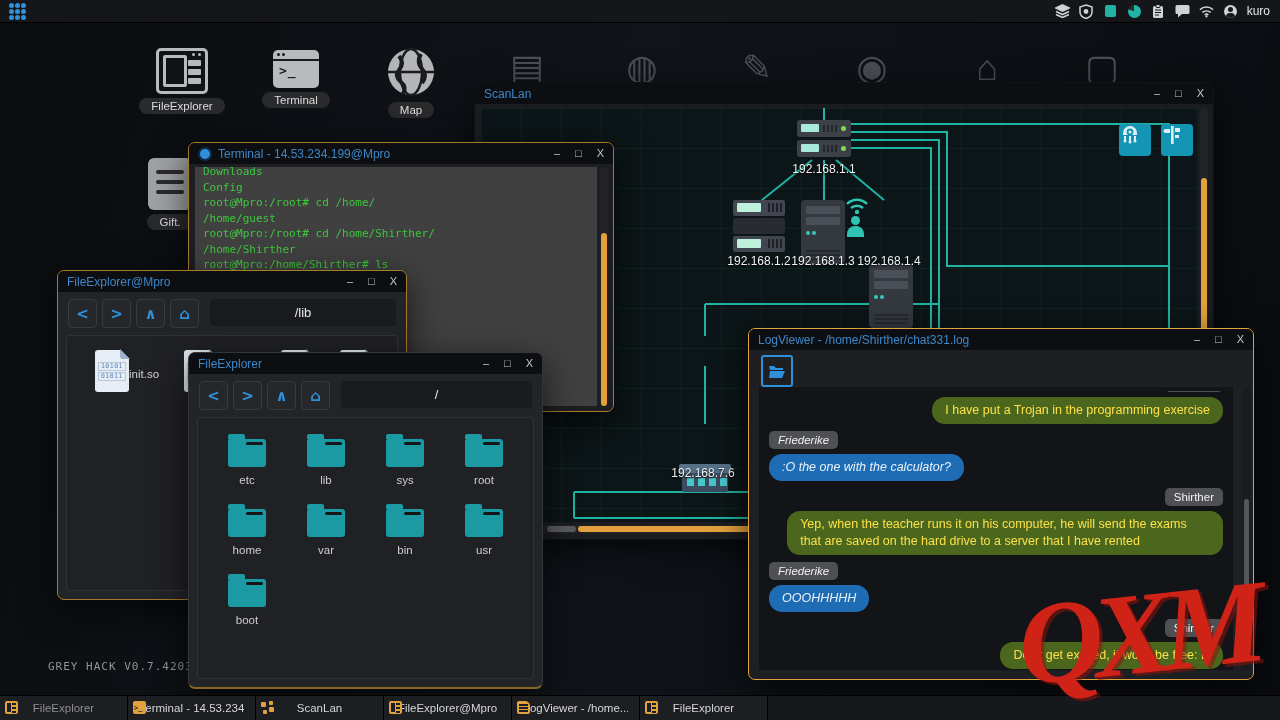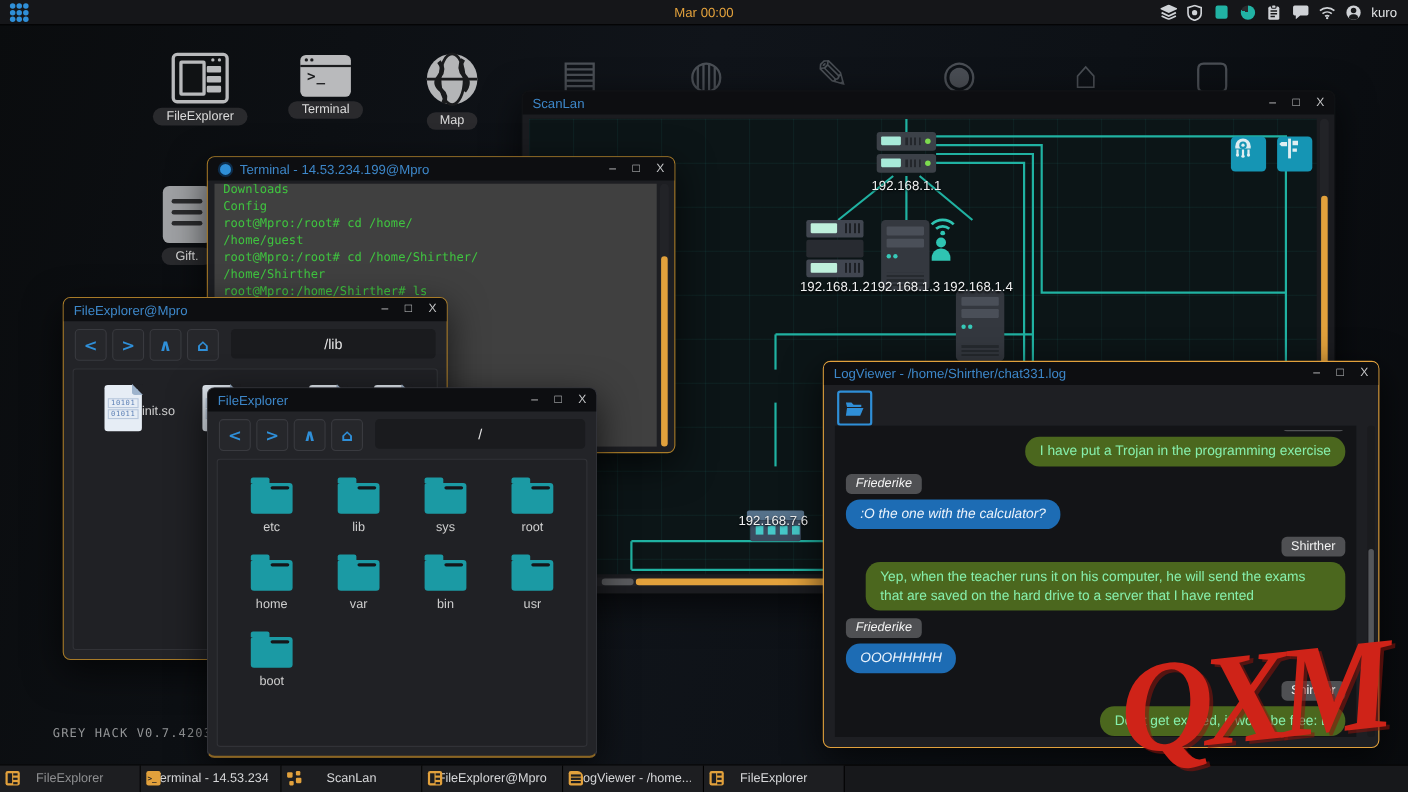--- a/index.html
+++ b/index.html
@@ -124,21 +124,21 @@
   #lv-openbtn{position:absolute;left:12px;top:26px;width:28px;height:28px;border:2px solid var(--c-blue);border-radius:3px;
     display:flex;align-items:center;justify-content:center;cursor:pointer;}
   #chat{position:absolute;left:10px;top:58px;width:474px;bottom:9px;background:#131417;overflow:hidden;
     display:flex;flex-direction:column;padding:4px 10px;box-sizing:border-box;}
   .msg{display:flex;flex-direction:column;margin-bottom:7px;}
   .msg.left{align-items:flex-start;font-style:italic;}
   .msg.right{align-items:flex-end;}
   .pill{background:#4f5053;color:#f2f2f2;font-size:11.5px;padding:3px 9px;border-radius:5px;margin-bottom:5px;}
   .clipwrap{height:6px;overflow:hidden;display:flex;align-items:flex-end;}
   .bubble{max-width:96%;padding:5px 13px;border-radius:13px;font-size:12.5px;line-height:17px;box-sizing:border-box;}
-  .bubble.green{background:var(--c-green);color:#86efac;}
+  .bubble.green{background:var(--c-green);color:#fde047;}
   .bubble.blue{background:var(--c-blue2);color:#eaf2fb;}
   #lv-scroll{position:absolute;right:3px;top:58px;bottom:9px;width:7px;background:#1a1b1e;border-radius:3px;}
   #lv-thumb{position:absolute;left:1px;top:112px;bottom:10px;width:5px;background:#55575b;border-radius:3px;}
   
   #taskbar{position:absolute;left:0;bottom:0;width:1280px;height:24px;background:#17181b;z-index:40;
     display:flex;border-top:1px solid #000;}
   .tbitem{width:127px;height:24px;display:flex;align-items:center;border-right:1px solid #000;
     background:#1d1e21;position:relative;cursor:pointer;}
   .tbitem.dim .tblabel{color:#8e8f91;}
   .tblabel{color:#d6d7d9;font-size:11.5px;margin:0 auto;white-space:nowrap;overflow:hidden;max-width:104px;}
@@ -199,21 +199,21 @@
   <div class="dicon" style="left:366px;top:46px;">
     <svg width="52" height="52" viewBox="0 0 52 52">
       <circle cx="26" cy="26" r="23" fill="#b4b5b7"></circle>
       <ellipse cx="26" cy="26" rx="11" ry="23" fill="none" stroke="#1a1b1d" stroke-width="2.5"></ellipse>
       <line x1="3" y1="26" x2="49" y2="26" stroke="#1a1b1d" stroke-width="2.5"></line>
       <path d="M14 10 q6 7 0 14 q-5 6 2 12 q6 5 2 12" fill="none" stroke="#1a1b1d" stroke-width="4"></path>
       <path d="M36 8 q-5 8 1 15 q6 6 0 14" fill="none" stroke="#1a1b1d" stroke-width="4"></path>
     </svg>
     <div class="dlabel">Map</div>
   </div>
-  <div class="dicon" style="left:130px;top:169px;width:80px;">
+  <div class="dicon" style="left:130px;top:158px;width:80px;">
     <div class="icon-gift">
         <i style="top:12px"></i>
         <i style="top:22px"></i>
         <i style="top:32px"></i>
       </div>
     <div class="dlabel">Gift.</div>
   </div>
 
   <div id="version">GREY HACK V0.7.4203 - ALPHA</div>
 </div>
@@ -524,21 +524,20 @@
       <i></i>
       <i></i>
       <i></i>
       <i></i>
       <i></i>
       <i></i>
       <i></i>
       <i></i>
       <i></i>
     </div>
-  <div id="clock">Mar 00:00</div>
   <div id="tray">
     <span class="trayicon">
       <svg width="15" height="14" viewBox="0 0 15 14">
           <g fill="none" stroke="#cfd2d6" stroke-width="1.6">
             <path d="M7.5,1 L14,4 7.5,7 1,4 Z" fill="#cfd2d6"></path>
             <path d="M1,7.5 L7.5,10.5 14,7.5"></path>
             <path d="M1,10.5 L7.5,13.5 14,10.5"></path>
           </g>
         </svg>
     </span>

